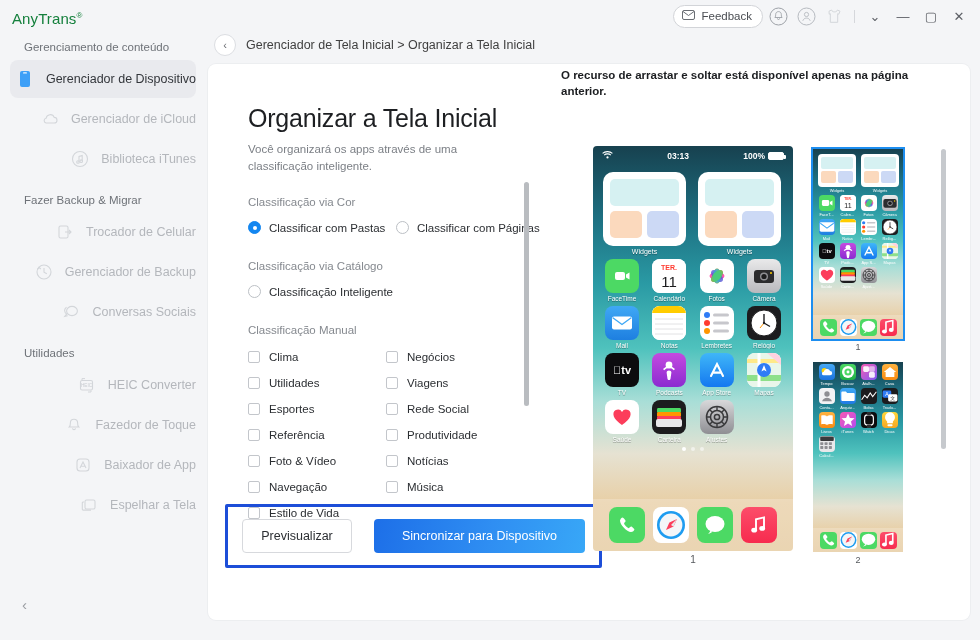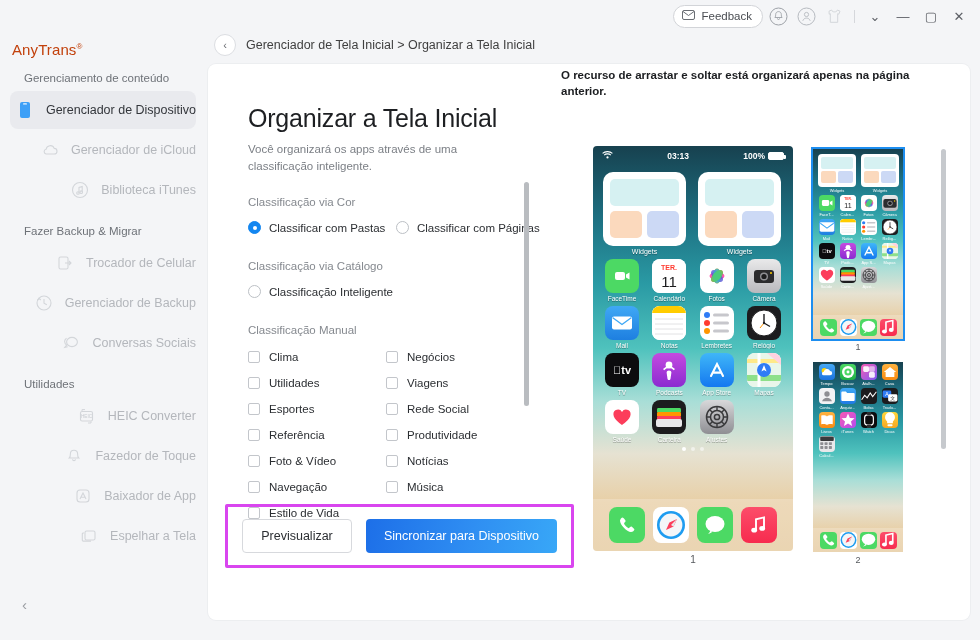--- a/index.html
+++ b/index.html
@@ -10,22 +10,22 @@
     overflow: hidden;
   }
   .app { position: relative; width: 980px; height: 640px; background: #f4f5f7; }
 
   
   .sidebar {
     position: absolute; left: 0; top: 0; width: 206px; height: 640px;
     background: #f4f5f7;
   }
   .brand {
-    font-size: 15px; color: #c2410c; padding: 10px 0 0 12px;
-    letter-spacing: .1px; font-weight: 400; margin-top: 31px;
+    font-size: 15px; color: #15803d; padding: 10px 0 0 12px;
+    letter-spacing: .1px; font-weight: 400;
   }
   .brand sup { font-size: 8px; vertical-align: super; }
   .nav-group-title {
     font-size: 11.5px; color: #6e7278; padding: 14px 0 5px 24px; font-weight: 400;
   }
   .nav-item {
     display: flex; align-items: center; height: 38px;
     margin: 2px 10px; padding-left: 14px; border-radius: 8px;
     color: #b4b7bc; font-size: 12.5px; white-space: nowrap; justify-content: flex-end;
   }
@@ -118,31 +118,31 @@
     border-radius: 2px; background: #fff; flex: 0 0 12px;
   }
   .form-scroll {
     position: absolute; left: 316px; top: 118px; width: 5px; height: 224px;
     background: #b9bcc0; border-radius: 3px;
   }
 
   
   .actions-wrap {
     position: absolute; left: 17px; bottom: 52px;
-    border: 3px solid #d946ef; border-radius: 2px;
-    padding: 12px 14px; display: flex; gap: 14px; background: transparent;
+    border: 3px solid #1d4ed8; border-radius: 2px;
+    padding: 12px 14px; display: flex; gap: 22px; background: transparent;
   }
   .btn-outline {
     height: 34px; min-width: 110px; padding: 0 18px;
     border: 1px solid #d7d9dd; border-radius: 4px; background: #fff;
     font-size: 12.5px; color: #2b2e32;
     display: flex; align-items: center; justify-content: center;
   }
   .btn-primary {
-    height: 34px; padding: 0 18px; border: none; border-radius: 4px;
+    height: 34px; padding: 0 28px; border: none; border-radius: 4px;
     background: linear-gradient(100deg, #1d6fe8 0%, #2f8ef2 55%, #38a7f7 100%);
     font-size: 12.5px; color: #fff;
     display: flex; align-items: center; justify-content: center;
   }
 
   
   .preview-pane {
     position: absolute; left: 338px; top: 0; right: 0; height: 100%;
   }
   .notice {
@@ -483,21 +483,21 @@
         </div>
     </div>
     <div class="form-scroll"></div>
 
     <div class="actions-wrap">
       <div class="btn-outline">Previsualizar</div>
       <div class="btn-primary">Sincronizar para Dispositivo</div>
     </div>
 
     <div class="preview-pane">
-      <div class="notice">O recurso de arrastar e soltar está organizará apenas na página anterior.</div>
+      <div class="notice">O recurso de arrastar e soltar está disponível apenas na página anterior.</div>
 
       <div class="phone">
         <div class="statusbar">
           <span>
             <svg width="11" height="8" viewBox="0 0 11 8">
                 <path d="M.6 2.4A7 7 0 015.5.6a7 7 0 014.9 1.8" stroke="#fff" fill="none" stroke-width="1.1"></path>
                 <path d="M2.2 4.1a4.7 4.7 0 013.3-1.2 4.7 4.7 0 013.3 1.2" stroke="#fff" fill="none" stroke-width="1.1"></path>
                 <circle cx="5.5" cy="6.4" r="1.1" fill="#fff"></circle>
               </svg>
           </span>

